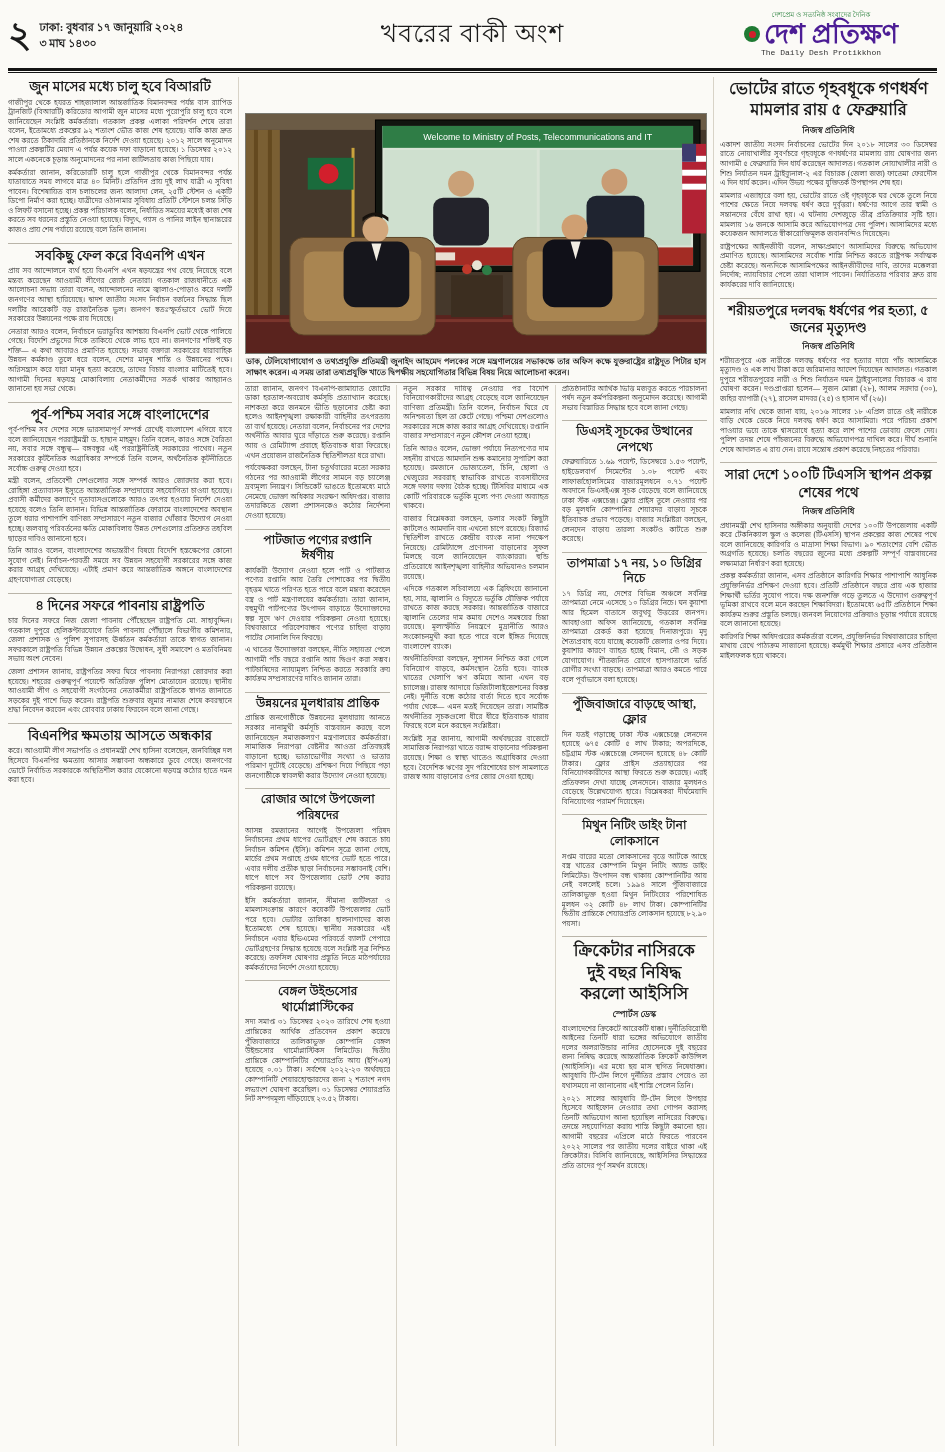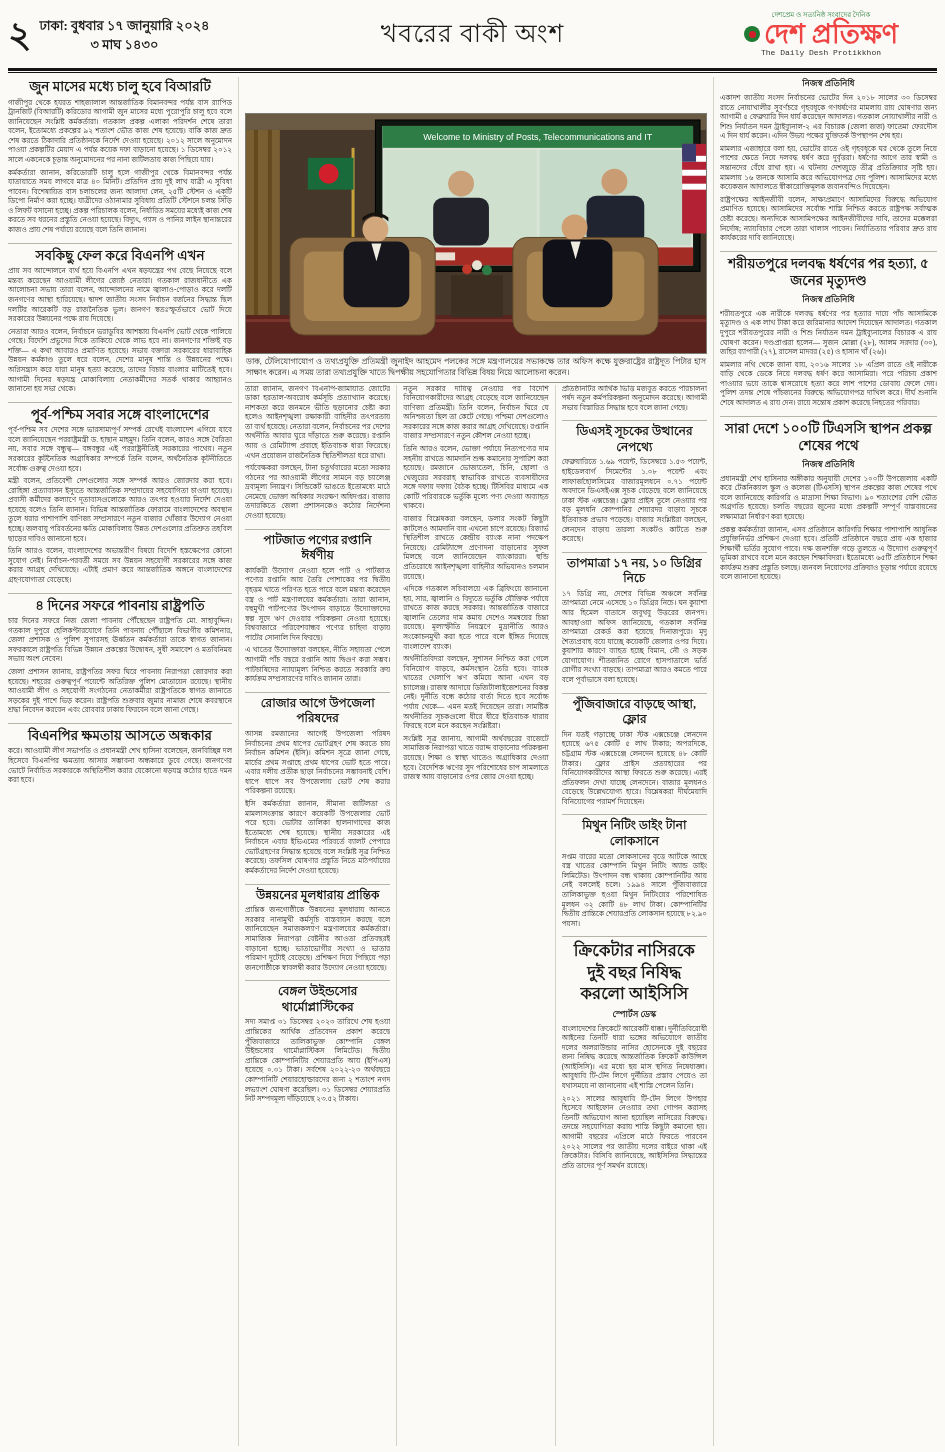--- a/index.html
+++ b/index.html
@@ -4,46 +4,46 @@
 <style>
   * { margin:0; padding:0; box-sizing:border-box; }
   html,body { width:945px; background:#efece4; }
   body { font-family:"Liberation Serif", serif; color:#1b1b1b; }
   .page { width:945px; height:1452px; background:#fbfaf6; padding:4px 8px 6px; display:flex; flex-direction:column; overflow:hidden; }
 
   
   .masthead { display:flex; align-items:center; height:62px; }
   .mh-left { display:flex; align-items:center; gap:8px; width:232px; }
   .page-num { font-size:36px; font-weight:bold; line-height:1; }
-  .date-block { font-size:13px; line-height:1.5; font-weight:bold;text-align:center; }
+  .date-block { font-size:11px; line-height:1.5; font-weight:bold; }
   .section-title { flex:1; text-align:center; font-size:25px; font-weight:normal; letter-spacing:1px; }
   .logo-block { width:232px; text-align:center; line-height:1.1; }
   .logo-tagline { font-size:7px; color:#1f7a33; }
   .logo-row { display:flex; align-items:center; justify-content:center; gap:4px; }
   .logo-mark { width:16px; height:16px; border-radius:50%; background:#1f7a33; position:relative; flex:0 0 auto; }
   .logo-mark::after { content:""; position:absolute; left:5px; top:5px; width:7px; height:7px; border-radius:50%; background:#d21f2c; }
-  .logo-title { font-size:27px; font-weight:bold; color:#ef4444; }
+  .logo-title { font-size:27px; font-weight:bold; color:#4c1d95; }
   .logo-sub { font-size:8px; color:#333;font-family:Liberation Mono, monospace; }
   .rule-heavy { border-top:3px solid #141414; margin-top:2px; }
   .rule-light { border-top:1px solid #141414; margin:1px 0 4px; }
 
   
   .content { flex:1; min-height:0; display:flex; gap:6px; overflow:hidden; }
   .divider { width:1px; background:#d8d3c7; flex:0 0 auto; }
   .col { overflow:hidden; }
   .col-left { width:224px; flex:0 0 auto; }
   .col-right { flex:1; min-width:0; }
   .col-mid { width:462px; flex:0 0 auto; display:flex; flex-direction:column; min-height:0;margin-top:36px; }
   .mid-cols { flex:1; min-height:0; display:flex; gap:6px; overflow:hidden; margin-top:2px; }
   .mid-col { flex:1; min-width:0; overflow:hidden; }
 
   
   .photo { border:1px solid #7a7a72; line-height:0; }
   .photo svg { width:100%; height:auto; display:block; }
-  .caption { font-size:8px; font-weight:normal; line-height:1.35; text-align:justify; padding:3px 1px 3px; border-bottom:1px solid #9a958a; }
+  .caption { font-size:8px; font-weight:bold; line-height:1.35; text-align:justify; padding:3px 1px 3px; border-bottom:1px solid #9a958a; }
 
   
   article { padding-bottom:4px; }
   article + article { border-top:1px solid #b9b4a8; padding-top:2px; }
   .headline { font-weight:bold; text-align:center; line-height:1.3; margin:1px 2px 3px; }
   .h-xl { font-size:16.5px; }
   .h-lg { font-size:13.5px; }
   .h-md { font-size:12px; }
   .byline { font-size:8.5px; font-weight:bold; margin:0 0 3px;text-align:center; }
   p.body { font-size:7.2px; line-height:1.33; text-align:justify; margin-bottom:3px; }
@@ -165,27 +165,27 @@
             <article>
               <p class="body">তারা জানান, জনগণ বিএনপি-জামায়াত জোটের ডাকা হরতাল-অবরোধ কর্মসূচি প্রত্যাখ্যান করেছে। নাশকতা করে জনমনে ভীতি ছড়ানোর চেষ্টা করা হলেও আইনশৃঙ্খলা রক্ষাকারী বাহিনীর তৎপরতায় তা ব্যর্থ হয়েছে। নেতারা বলেন, নির্বাচনের পর দেশের অর্থনীতি আবার ঘুরে দাঁড়াতে শুরু করেছে। রপ্তানি আয় ও রেমিট্যান্স প্রবাহে ইতিবাচক ধারা ফিরেছে। এখন প্রয়োজন রাজনৈতিক স্থিতিশীলতা ধরে রাখা।</p>
               <p class="body">পর্যবেক্ষকরা বলছেন, টানা চতুর্থবারের মতো সরকার গঠনের পর আওয়ামী লীগের সামনে বড় চ্যালেঞ্জ দ্রব্যমূল্য নিয়ন্ত্রণ। সিন্ডিকেট ভাঙতে ইতোমধ্যে মাঠে নেমেছে ভোক্তা অধিকার সংরক্ষণ অধিদপ্তর। বাজার তদারকিতে জেলা প্রশাসনকেও কঠোর নির্দেশনা দেওয়া হয়েছে।</p>
             </article>
             <article>
               <h2 class="headline h-md">পাটজাত পণ্যের রপ্তানি ঈর্ষণীয়</h2>
               <p class="body">কার্যকরী উদ্যোগ নেওয়া হলে পাট ও পাটজাত পণ্যের রপ্তানি আয় তৈরি পোশাকের পর দ্বিতীয় বৃহত্তম খাতে পরিণত হতে পারে বলে মন্তব্য করেছেন বস্ত্র ও পাট মন্ত্রণালয়ের কর্মকর্তারা। তারা জানান, বহুমুখী পাটপণ্যের উৎপাদন বাড়াতে উদ্যোক্তাদের স্বল্প সুদে ঋণ দেওয়ার পরিকল্পনা নেওয়া হয়েছে। বিশ্ববাজারে পরিবেশবান্ধব পণ্যের চাহিদা বাড়ায় পাটের সোনালি দিন ফিরছে।</p>
               <p class="body">এ খাতের উদ্যোক্তারা বলছেন, নীতি সহায়তা পেলে আগামী পাঁচ বছরে রপ্তানি আয় দ্বিগুণ করা সম্ভব। পাটচাষিদের ন্যায্যমূল্য নিশ্চিত করতে সরকারি ক্রয় কার্যক্রম সম্প্রসারণের দাবিও জানান তারা।</p>
             </article>
             <article>
+              <h2 class="headline h-md">উন্নয়নের মূলধারায় প্রান্তিক</h2>
+              <p class="body">প্রান্তিক জনগোষ্ঠীকে উন্নয়নের মূলধারায় আনতে সরকার নানামুখী কর্মসূচি বাস্তবায়ন করছে বলে জানিয়েছেন সমাজকল্যাণ মন্ত্রণালয়ের কর্মকর্তারা। সামাজিক নিরাপত্তা বেষ্টনীর আওতা প্রতিবছরই বাড়ানো হচ্ছে। ভাতাভোগীর সংখ্যা ও ভাতার পরিমাণ দুটোই বেড়েছে। প্রশিক্ষণ দিয়ে পিছিয়ে পড়া জনগোষ্ঠীকে স্বাবলম্বী করার উদ্যোগ নেওয়া হয়েছে।</p>
+            </article>
+            <article>
               <h2 class="headline h-md">রোজার আগে উপজেলা পরিষদের</h2>
               <p class="body">আসন্ন রমজানের আগেই উপজেলা পরিষদ নির্বাচনের প্রথম ধাপের ভোটগ্রহণ শেষ করতে চায় নির্বাচন কমিশন (ইসি)। কমিশন সূত্রে জানা গেছে, মার্চের প্রথম সপ্তাহে প্রথম ধাপের ভোট হতে পারে। এবার দলীয় প্রতীক ছাড়া নির্বাচনের সম্ভাবনাই বেশি। ধাপে ধাপে সব উপজেলায় ভোট শেষ করার পরিকল্পনা রয়েছে।</p>
               <p class="body">ইসি কর্মকর্তারা জানান, সীমানা জটিলতা ও মামলাসংক্রান্ত কারণে কয়েকটি উপজেলার ভোট পরে হবে। ভোটার তালিকা হালনাগাদের কাজ ইতোমধ্যে শেষ হয়েছে। স্থানীয় সরকারের এই নির্বাচনে এবার ইভিএমের পরিবর্তে ব্যালট পেপারে ভোটগ্রহণের সিদ্ধান্ত হয়েছে বলে সংশ্লিষ্ট সূত্র নিশ্চিত করেছে। তফসিল ঘোষণার প্রস্তুতি নিতে মাঠপর্যায়ের কর্মকর্তাদের নির্দেশ দেওয়া হয়েছে।</p>
-            </article>
-            <article>
-              <h2 class="headline h-md">উন্নয়নের মূলধারায় প্রান্তিক</h2>
-              <p class="body">প্রান্তিক জনগোষ্ঠীকে উন্নয়নের মূলধারায় আনতে সরকার নানামুখী কর্মসূচি বাস্তবায়ন করছে বলে জানিয়েছেন সমাজকল্যাণ মন্ত্রণালয়ের কর্মকর্তারা। সামাজিক নিরাপত্তা বেষ্টনীর আওতা প্রতিবছরই বাড়ানো হচ্ছে। ভাতাভোগীর সংখ্যা ও ভাতার পরিমাণ দুটোই বেড়েছে। প্রশিক্ষণ দিয়ে পিছিয়ে পড়া জনগোষ্ঠীকে স্বাবলম্বী করার উদ্যোগ নেওয়া হয়েছে।</p>
             </article>
             <article>
               <h2 class="headline h-md">বেঙ্গল উইন্ডসোর থার্মোপ্লাস্টিকের</h2>
               <p class="body">সদ্য সমাপ্ত ৩১ ডিসেম্বর ২০২৩ তারিখে শেষ হওয়া প্রান্তিকের আর্থিক প্রতিবেদন প্রকাশ করেছে পুঁজিবাজারে তালিকাভুক্ত কোম্পানি বেঙ্গল উইন্ডসোর থার্মোপ্লাস্টিকস লিমিটেড। দ্বিতীয় প্রান্তিকে কোম্পানিটির শেয়ারপ্রতি আয় (ইপিএস) হয়েছে ০.৩১ টাকা। সর্বশেষ ২০২২-২৩ অর্থবছরে কোম্পানিটি শেয়ারহোল্ডারদের জন্য ২ শতাংশ নগদ লভ্যাংশ ঘোষণা করেছিল। ৩১ ডিসেম্বর শেয়ারপ্রতি নিট সম্পদমূল্য দাঁড়িয়েছে ২৩.৫২ টাকায়।</p>
             </article>
           </div>
         <div class="divider"></div>
         <div class="mid-col">
             <article>
               <p class="body">নতুন সরকার দায়িত্ব নেওয়ার পর বিদেশি বিনিয়োগকারীদের আগ্রহ বেড়েছে বলে জানিয়েছেন বাণিজ্য প্রতিমন্ত্রী। তিনি বলেন, নির্বাচন ঘিরে যে অনিশ্চয়তা ছিল তা কেটে গেছে। পশ্চিমা দেশগুলোও সরকারের সঙ্গে কাজ করার আগ্রহ দেখিয়েছে। রপ্তানি বাজার সম্প্রসারণে নতুন কৌশল নেওয়া হচ্ছে।</p>
@@ -223,33 +223,35 @@
               <p class="body">বাংলাদেশের ক্রিকেটে আরেকটি ধাক্কা। দুর্নীতিবিরোধী আইনের তিনটি ধারা ভঙ্গের অভিযোগে জাতীয় দলের অলরাউন্ডার নাসির হোসেনকে দুই বছরের জন্য নিষিদ্ধ করেছে আন্তর্জাতিক ক্রিকেট কাউন্সিল (আইসিসি)। এর মধ্যে ছয় মাস স্থগিত নিষেধাজ্ঞা। আবুধাবি টি-টেন লিগে দুর্নীতির প্রস্তাব পেয়েও তা যথাসময়ে না জানানোয় এই শাস্তি পেলেন তিনি।</p>
               <p class="body">২০২১ সালের আবুধাবি টি-টেন লিগে উপহার হিসেবে আইফোন নেওয়ার তথ্য গোপন করাসহ তিনটি অভিযোগ আনা হয়েছিল নাসিরের বিরুদ্ধে। তদন্তে সহযোগিতা করায় শাস্তি কিছুটা কমানো হয়। আগামী বছরের এপ্রিলে মাঠে ফিরতে পারবেন ২০২২ সালের পর জাতীয় দলের বাইরে থাকা এই ক্রিকেটার। বিসিবি জানিয়েছে, আইসিসির সিদ্ধান্তের প্রতি তাদের পূর্ণ সমর্থন রয়েছে।</p>
             </article>
           </div>
       </div>
     </div>
 
     <div class="divider"></div>
     <div class="col col-right">
         <article>
+          <h2 class="headline h-xl">ভোটের রাতে গৃহবধূকে গণধর্ষণ মামলার রায় ৫ ফেব্রুয়ারি</h2>
           <div class="byline">নিজস্ব প্রতিনিধি</div>
           <p class="body">একাদশ জাতীয় সংসদ নির্বাচনের ভোটের দিন ২০১৮ সালের ৩০ ডিসেম্বর রাতে নোয়াখালীর সুবর্ণচরে গৃহবধূকে গণধর্ষণের মামলায় রায় ঘোষণার জন্য আগামী ৫ ফেব্রুয়ারি দিন ধার্য করেছেন আদালত। গতকাল নোয়াখালীর নারী ও শিশু নির্যাতন দমন ট্রাইব্যুনাল-২ এর বিচারক (জেলা জজ) ফাতেমা ফেরদৌস এ দিন ধার্য করেন। এদিন উভয় পক্ষের যুক্তিতর্ক উপস্থাপন শেষ হয়।</p>
           <p class="body">মামলার এজাহারে বলা হয়, ভোটের রাতে ওই গৃহবধূকে ঘর থেকে তুলে নিয়ে পাশের ক্ষেতে নিয়ে দলবদ্ধ ধর্ষণ করে দুর্বৃত্তরা। ধর্ষণের আগে তার স্বামী ও সন্তানদের বেঁধে রাখা হয়। এ ঘটনায় দেশজুড়ে তীব্র প্রতিক্রিয়ার সৃষ্টি হয়। মামলায় ১৬ জনকে আসামি করে অভিযোগপত্র দেয় পুলিশ। আসামিদের মধ্যে কয়েকজন আদালতে স্বীকারোক্তিমূলক জবানবন্দিও দিয়েছেন।</p>
           <p class="body">রাষ্ট্রপক্ষের আইনজীবী বলেন, সাক্ষ্যপ্রমাণে আসামিদের বিরুদ্ধে অভিযোগ প্রমাণিত হয়েছে। আসামিদের সর্বোচ্চ শাস্তি নিশ্চিত করতে রাষ্ট্রপক্ষ সর্বাত্মক চেষ্টা করেছে। অন্যদিকে আসামিপক্ষের আইনজীবীদের দাবি, তাদের মক্কেলরা নির্দোষ; ন্যায়বিচার পেলে তারা খালাস পাবেন। নির্যাতিতার পরিবার দ্রুত রায় কার্যকরের দাবি জানিয়েছে।</p>
         </article>
         <article>
           <h2 class="headline h-lg">শরীয়তপুরে দলবদ্ধ ধর্ষণের পর হত্যা, ৫ জনের মৃত্যুদণ্ড</h2>
           <div class="byline">নিজস্ব প্রতিনিধি</div>
           <p class="body">শরীয়তপুরে এক নারীকে দলবদ্ধ ধর্ষণের পর হত্যার দায়ে পাঁচ আসামিকে মৃত্যুদণ্ড ও এক লাখ টাকা করে জরিমানার আদেশ দিয়েছেন আদালত। গতকাল দুপুরে শরীয়তপুরের নারী ও শিশু নির্যাতন দমন ট্রাইব্যুনালের বিচারক এ রায় ঘোষণা করেন। দণ্ডপ্রাপ্তরা হলেন— সুজন মোল্লা (২৮), আলম সরদার (৩০), জহির ব্যাপারী (২৭), রাসেল মাদবর (২৫) ও হাসান খাঁ (২৬)।</p>
           <p class="body">মামলার নথি থেকে জানা যায়, ২০১৬ সালের ১৮ এপ্রিল রাতে ওই নারীকে বাড়ি থেকে ডেকে নিয়ে দলবদ্ধ ধর্ষণ করে আসামিরা। পরে পরিচয় প্রকাশ পাওয়ার ভয়ে তাকে শ্বাসরোধে হত্যা করে লাশ পাশের ডোবায় ফেলে দেয়। পুলিশ তদন্ত শেষে পাঁচজনের বিরুদ্ধে অভিযোগপত্র দাখিল করে। দীর্ঘ শুনানি শেষে আদালত এ রায় দেন। রায়ে সন্তোষ প্রকাশ করেছে নিহতের পরিবার।</p>
         </article>
         <article>
           <h2 class="headline h-lg">সারা দেশে ১০০টি টিএসসি স্থাপন প্রকল্প শেষের পথে</h2>
           <div class="byline">নিজস্ব প্রতিনিধি</div>
           <p class="body">প্রধানমন্ত্রী শেখ হাসিনার অঙ্গীকার অনুযায়ী দেশের ১০০টি উপজেলায় একটি করে টেকনিক্যাল স্কুল ও কলেজ (টিএসসি) স্থাপন প্রকল্পের কাজ শেষের পথে বলে জানিয়েছে কারিগরি ও মাদ্রাসা শিক্ষা বিভাগ। ৯০ শতাংশের বেশি ভৌত অগ্রগতি হয়েছে। চলতি বছরের জুনের মধ্যে প্রকল্পটি সম্পূর্ণ বাস্তবায়নের লক্ষ্যমাত্রা নির্ধারণ করা হয়েছে।</p>
           <p class="body">প্রকল্প কর্মকর্তারা জানান, এসব প্রতিষ্ঠানে কারিগরি শিক্ষার পাশাপাশি আধুনিক প্রযুক্তিনির্ভর প্রশিক্ষণ দেওয়া হবে। প্রতিটি প্রতিষ্ঠানে বছরে প্রায় এক হাজার শিক্ষার্থী ভর্তির সুযোগ পাবে। দক্ষ জনশক্তি গড়ে তুলতে এ উদ্যোগ গুরুত্বপূর্ণ ভূমিকা রাখবে বলে মনে করছেন শিক্ষাবিদরা। ইতোমধ্যে ৬৫টি প্রতিষ্ঠানে শিক্ষা কার্যক্রম শুরুর প্রস্তুতি চলছে। জনবল নিয়োগের প্রক্রিয়াও চূড়ান্ত পর্যায়ে রয়েছে বলে জানানো হয়েছে।</p>
+          <p class="body">কারিগরি শিক্ষা অধিদপ্তরের কর্মকর্তারা বলেন, প্রযুক্তিনির্ভর বিশ্ববাজারের চাহিদা মাথায় রেখে পাঠ্যক্রম সাজানো হয়েছে। কর্মমুখী শিক্ষার প্রসারে এসব প্রতিষ্ঠান মাইলফলক হয়ে থাকবে।</p>
         </article>
       </div>
 
   </div>
 </div>
 
 </body></html>

